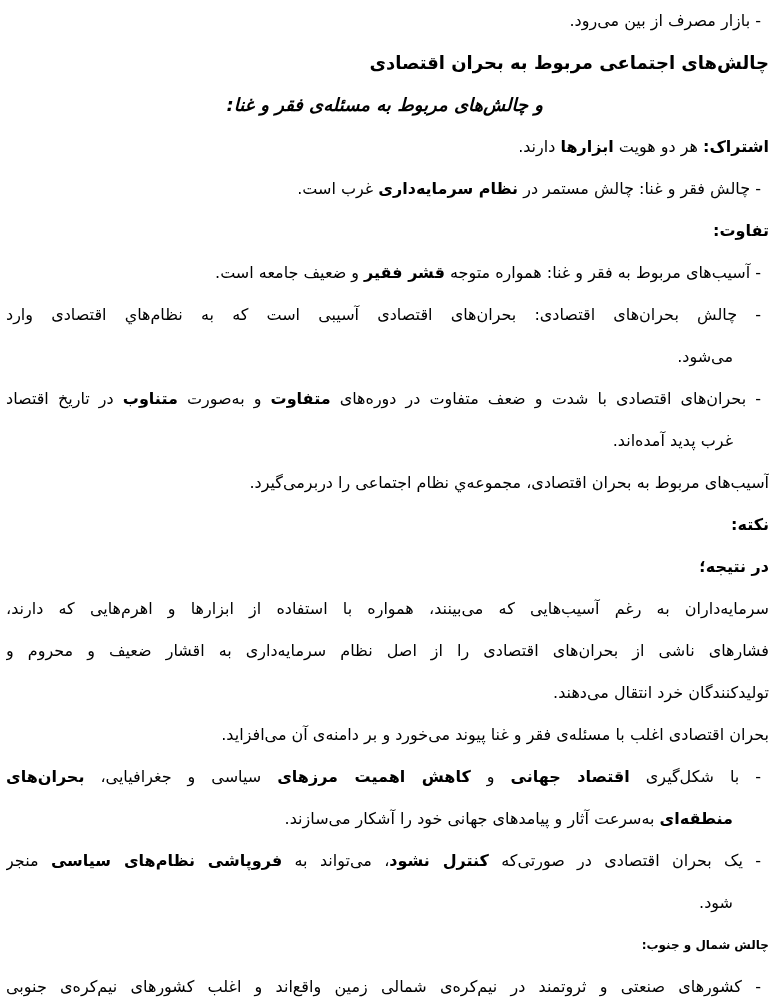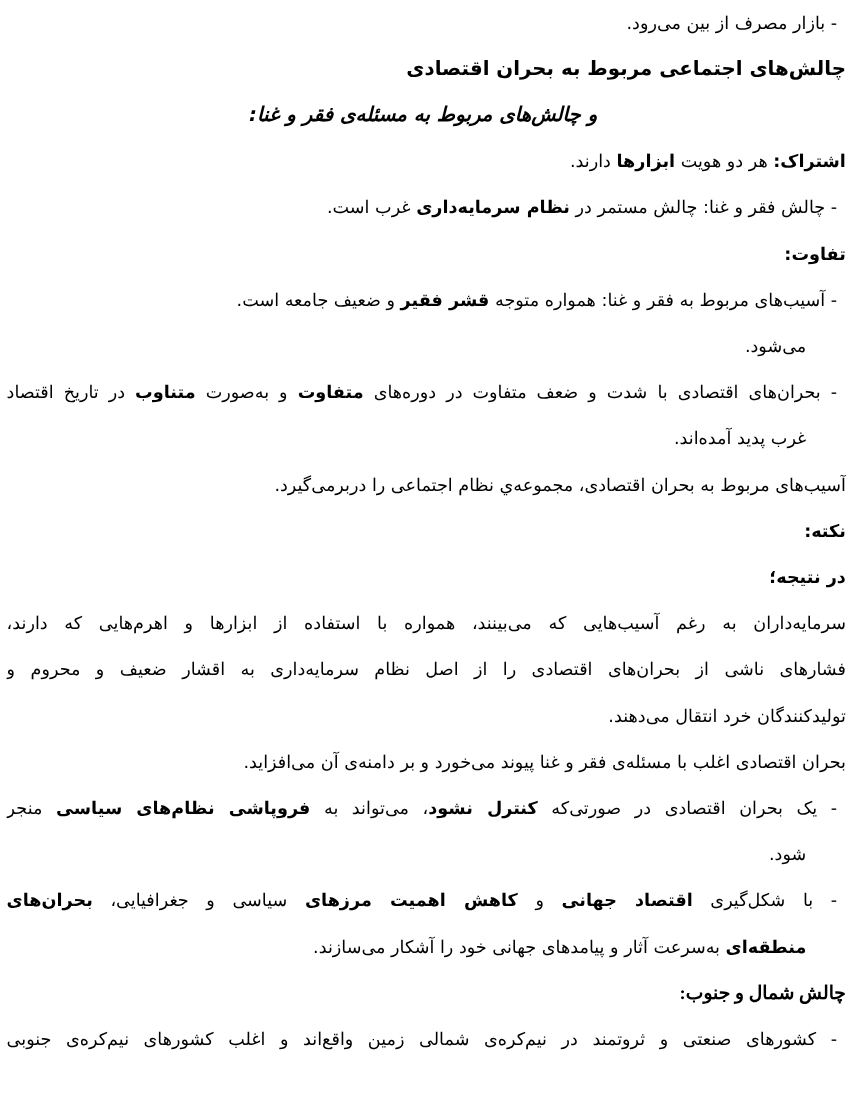--- a/index.html
+++ b/index.html
@@ -18,21 +18,21 @@
     height: 42px; line-height: 42px;
     font-size: 16px; text-align: right;
     overflow: hidden; white-space: normal;
   }
   .line.fill {
     text-align: justify;
     text-align-last: justify;
     text-justify: inter-word;
   }
   .heading .line { font-size: 18px; font-weight: 700; }
-  .subheading .line { font-size: 17px; font-weight: 700; font-family: Liberation Serif, serif; }
+  .subheading .line { font-size: 12px; font-weight: 700; }
   .b { font-weight: 700; }
   .bullet .line.bullet-first { padding-right: 8px; }
   .bullet .line.bullet-cont { padding-right: 36px; }
 </style>
 </head>
 <body>
 
 <div class="page">
     <div class="para bullet">
       <div class="line bullet-first"><span>- بازار مصرف از بین می‌رود.</span></div>
@@ -49,20 +49,21 @@
     <div class="para bullet">
       <div class="line bullet-first"><span>- چالش فقر و غنا: چالش مستمر در </span><span class="b">نظام سرمایه‌داری</span><span> غرب است.</span></div>
     </div>
     <div class="para plain">
       <div class="line"><span class="b">تفاوت:</span></div>
     </div>
     <div class="para bullet">
       <div class="line bullet-first"><span>- آسیب‌های مربوط به فقر و غنا: همواره متوجه </span><span class="b">قشر فقیر</span><span> و ضعیف جامعه است.</span></div>
     </div>
     <div class="para bullet">
+      <div class="line fill bullet-first"><span>- چالش بحران‌های اقتصادی: بحران‌های اقتصادی آسیبی است که به نظام‌هاي اقتصادی وارد</span></div>
       <div class="line bullet-cont"><span>می‌شود.</span></div>
     </div>
     <div class="para bullet">
       <div class="line fill bullet-first"><span>- بحران‌های اقتصادی با شدت و ضعف متفاوت در دوره‌های </span><span class="b">متفاوت</span><span> و به‌صورت </span><span class="b">متناوب</span><span> در تاریخ اقتصاد</span></div>
       <div class="line bullet-cont"><span>غرب پدید آمده‌اند.</span></div>
     </div>
     <div class="para plain">
       <div class="line"><span>آسیب‌های مربوط به بحران اقتصادی، مجموعه‌ي نظام اجتماعی را دربرمی‌گیرد.</span></div>
     </div>
     <div class="para plain">
@@ -73,26 +74,26 @@
     </div>
     <div class="para plain">
       <div class="line fill"><span>سرمایه‌داران به رغم آسیب‌هایی که می‌بینند، همواره با استفاده از ابزارها و اهرم‌هایی که دارند،</span></div>
       <div class="line fill"><span>فشارهای ناشی از بحران‌های اقتصادی را از اصل نظام سرمایه‌داری به اقشار ضعیف و محروم و</span></div>
       <div class="line"><span>تولیدکنندگان خرد انتقال می‌دهند.</span></div>
     </div>
     <div class="para plain">
       <div class="line"><span>بحران اقتصادی اغلب با مسئله‌ی فقر و غنا پیوند می‌خورد و بر دامنه‌ی آن می‌افزاید.</span></div>
     </div>
     <div class="para bullet">
+      <div class="line fill bullet-first"><span>- با شکل‌گیری </span><span class="b">اقتصاد جهانی</span><span> و </span><span class="b">کاهش اهمیت مرزهای</span><span> سیاسی و جغرافیایی، </span><span class="b">بحران‌های</span></div>
+      <div class="line bullet-cont"><span class="b">منطقه‌ای</span><span> به‌سرعت آثار و پیامدهای جهانی خود را آشکار می‌سازند.</span></div>
+    </div>
+    <div class="para bullet">
       <div class="line fill bullet-first"><span>- یک بحران اقتصادی در صورتی‌که </span><span class="b">کنترل نشود</span><span>، می‌تواند به </span><span class="b">فروپاشی نظام‌های سیاسی</span><span> منجر</span></div>
       <div class="line bullet-cont"><span>شود.</span></div>
-    </div>
-    <div class="para bullet">
-      <div class="line fill bullet-first"><span>- با شکل‌گیری </span><span class="b">اقتصاد جهانی</span><span> و </span><span class="b">کاهش اهمیت مرزهای</span><span> سیاسی و جغرافیایی، </span><span class="b">بحران‌های</span></div>
-      <div class="line bullet-cont"><span class="b">منطقه‌ای</span><span> به‌سرعت آثار و پیامدهای جهانی خود را آشکار می‌سازند.</span></div>
     </div>
     <div class="para subheading">
       <div class="line"><span class="b">چالش شمال و جنوب:</span></div>
     </div>
     <div class="para bullet">
       <div class="line fill bullet-first"><span>- کشورهای صنعتی و ثروتمند در نیم‌کره‌ی شمالی زمین واقع‌اند و اغلب کشورهای نیم‌کره‌ی جنوبی</span></div>
     </div>
   </div>
 
 </body></html>

